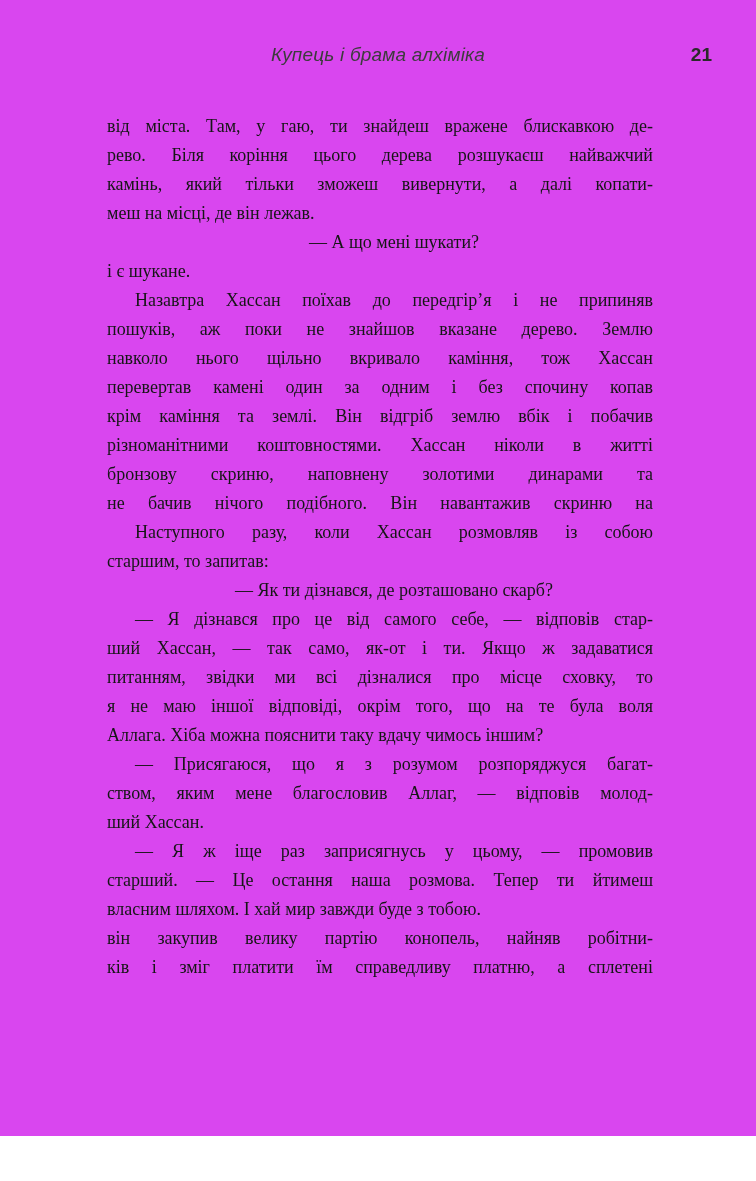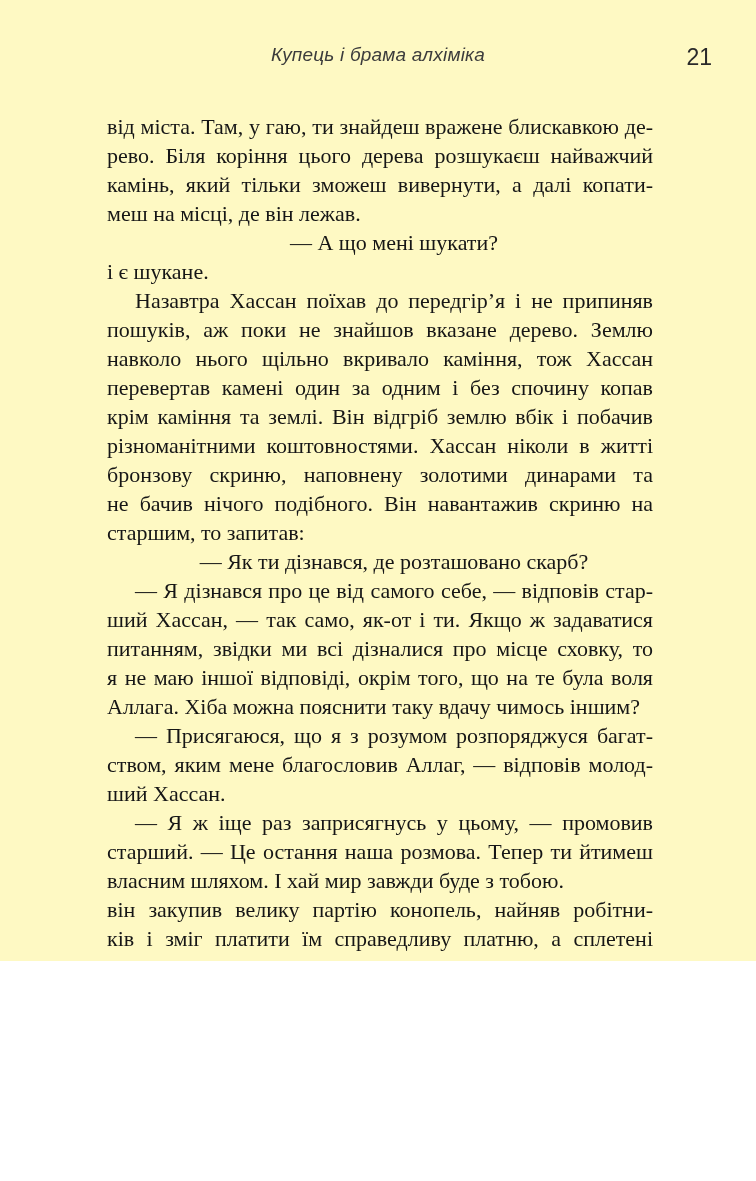--- a/index.html
+++ b/index.html
@@ -1,21 +1,21 @@
 <!DOCTYPE html>
 <html><head>
 <meta charset="utf-8">
 <style>
   * { margin: 0; padding: 0; box-sizing: border-box; }
   html, body { background: #ffffff; }
   .page {
     position: relative;
     width: 756px;
-    height: 961px;
-    background: #fef9c3;
+    height: 1136px;
+    background: #d946ef;
     overflow: hidden;
     font-family: "Liberation Serif", serif;
   }
   .running-header {
     position: absolute;
     top: 44px;
     left: 0;
     width: 100%;
     height: 26px;
   }
@@ -27,30 +27,31 @@
     font-style: italic;
     font-size: 19px;
     letter-spacing: 0.2px;
     color: #3c3c3c;
   }
   .page-number {
     position: absolute;
     top: 0;
     right: 44px;
     font-family: "Liberation Sans", sans-serif;
-    font-size: 23px;
+    font-size: 19px;
     color: #2a2a2a;
+    font-weight: bold;
   }
   .text-block {
     position: absolute;
     left: 107px;
     top: 112px;
     width: 546px;
     color: #161616;
-    font-size: 22px;
+    font-size: 18px;
   }
   .line {
     height: 29px;
     line-height: 29px;
     white-space: normal;
     text-align: left;
     overflow: hidden;
   }
   .line.just {
     text-align: justify;
@@ -78,20 +79,21 @@
       <div class="line indent">— А що мені шукати?</div>
       <div class="line">і є шукане.</div>
       <div class="line indent just">Назавтра Хассан поїхав до передгір’я і не припиняв</div>
       <div class="line just">пошуків, аж поки не знайшов вказане дерево. Землю</div>
       <div class="line just">навколо нього щільно вкривало каміння, тож Хассан</div>
       <div class="line just">перевертав камені один за одним і без спочину копав</div>
       <div class="line just">крім каміння та землі. Він відгріб землю вбік і побачив</div>
       <div class="line just">різноманітними коштовностями. Хассан ніколи в житті</div>
       <div class="line just">бронзову скриню, наповнену золотими динарами та</div>
       <div class="line just">не бачив нічого подібного. Він навантажив скриню на</div>
+      <div class="line indent just">Наступного разу, коли Хассан розмовляв із собою</div>
       <div class="line">старшим, то запитав:</div>
       <div class="line indent">— Як ти дізнався, де розташовано скарб?</div>
       <div class="line indent just">— Я дізнався про це від самого себе, — відповів стар-</div>
       <div class="line just">ший Хассан, — так само, як-от і ти. Якщо ж задаватися</div>
       <div class="line just">питанням, звідки ми всі дізналися про місце сховку, то</div>
       <div class="line just">я не маю іншої відповіді, окрім того, що на те була воля</div>
       <div class="line">Аллага. Хіба можна пояснити таку вдачу чимось іншим?</div>
       <div class="line indent just">— Присягаюся, що я з розумом розпоряджуся багат-</div>
       <div class="line just">ством, яким мене благословив Аллаг, — відповів молод-</div>
       <div class="line">ший Хассан.</div>

